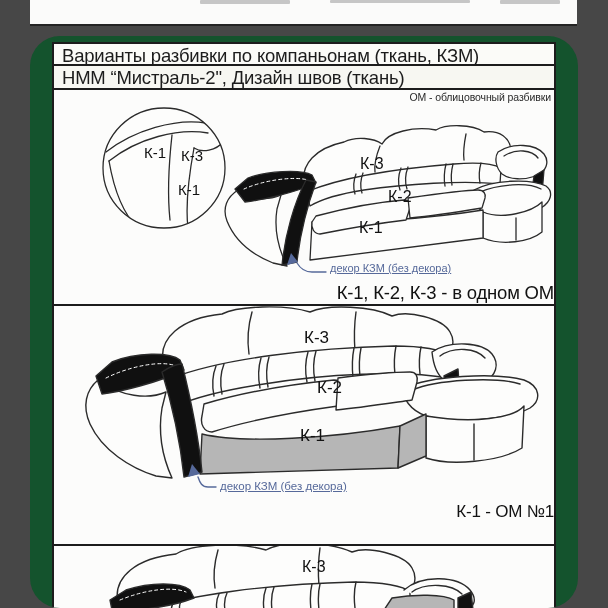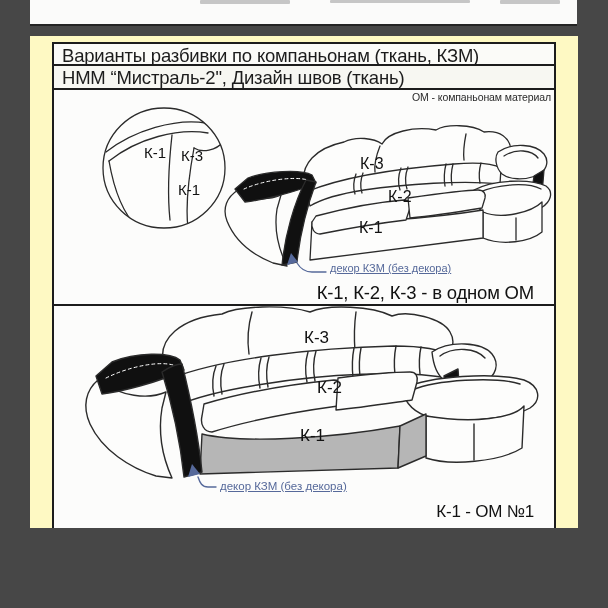--- a/index.html
+++ b/index.html
@@ -8,22 +8,22 @@
     background:#474747;
     font-family:"Liberation Sans", sans-serif;
     -webkit-font-smoothing:antialiased;
   }
   .prev-page{
     position:absolute;left:30px;top:0;width:547px;height:24px;
     background:#fbfbfa;border-bottom:2px solid #242424;
   }
   .artifact{position:absolute;background:#9a9a9a;opacity:.55;border-radius:1px;}
   .page{
-    position:absolute;left:30px;top:36px;width:548px;height:492px;
-    background:#fef9c3;overflow:hidden;color:#1c1c1c;
+    position:absolute;left:30px;top:36px;width:548px;height:572px;
+    background:#14532d;overflow:hidden;color:#1c1c1c;border-radius:30px;
   }
   .content-box{
     position:absolute;left:22px;top:6px;width:504px;height:600px;
     border:2px solid #1c1c1c;border-bottom:none;box-sizing:border-box;
     background:#fcfcfb;
   }
   .hrow{border-bottom:2px solid #1c1c1c;padding:1px 0 0 8px;
     font-size:18.5px;letter-spacing:-0.2px;white-space:nowrap;overflow:hidden;}
   .hrow1{height:19px;background:#fbfbf8;}
   .hrow2{height:21px;background:#f7f7f2;}
@@ -40,21 +40,21 @@
     position:absolute;z-index:4;color:#121212;white-space:nowrap;
     letter-spacing:0px;
   }
   .lbl-callout{font-size:15px;}
   .lbl-s1{font-size:16px;}
   .lbl-s2{font-size:17px;}
   .decor-note{
     position:absolute;z-index:4;font-size:11px;color:#56699a;white-space:nowrap;text-decoration:underline;
   }
   .caption{
-    position:absolute;z-index:4;right:20px;text-align:center;color:#121212;
+    position:absolute;z-index:4;right:0;text-align:center;color:#121212;
     white-space:nowrap;letter-spacing:-0.2px;
   }
   .cap-s1{top:192px;font-size:18.5px;}
   .cap-s2a{top:196px;font-size:17px;margin-left:47px;}
   .cap-s2b{top:215px;font-size:17px;}
 </style>
 </head>
 <body>
 
 <div class="prev-page">
@@ -63,21 +63,21 @@
   <div class="artifact" style="left:470px;top:0;width:60px;height:4px;"></div>
 </div>
 
 <div class="page">
   <div class="content-box">
 
     <div class="hrow hrow1">Варианты разбивки по компаньонам (ткань, КЗМ)</div>
     <div class="hrow hrow2">НММ “Мистраль-2", Дизайн швов (ткань)</div>
 
     <div class="section sec1">
-      <div class="om-note">ОМ - компаньонам материал</div>
+      <div class="om-note">ОМ - облицовочный разбивки</div>
 
       <svg class="diagram-svg" width="500" height="214" viewBox="0 0 500 214">
         <g fill="none" stroke="#2b2b2b" stroke-width="1.3" stroke-linecap="round" stroke-linejoin="round">
 
           <g>
             <clipPath id="cclip">
                 <ellipse cx="110" cy="78" rx="61" ry="60"></ellipse>
               </clipPath>
             <ellipse cx="110" cy="78" rx="61" ry="60" fill="#fdfdfc"></ellipse>
             <g clip-path="url(#cclip)">

